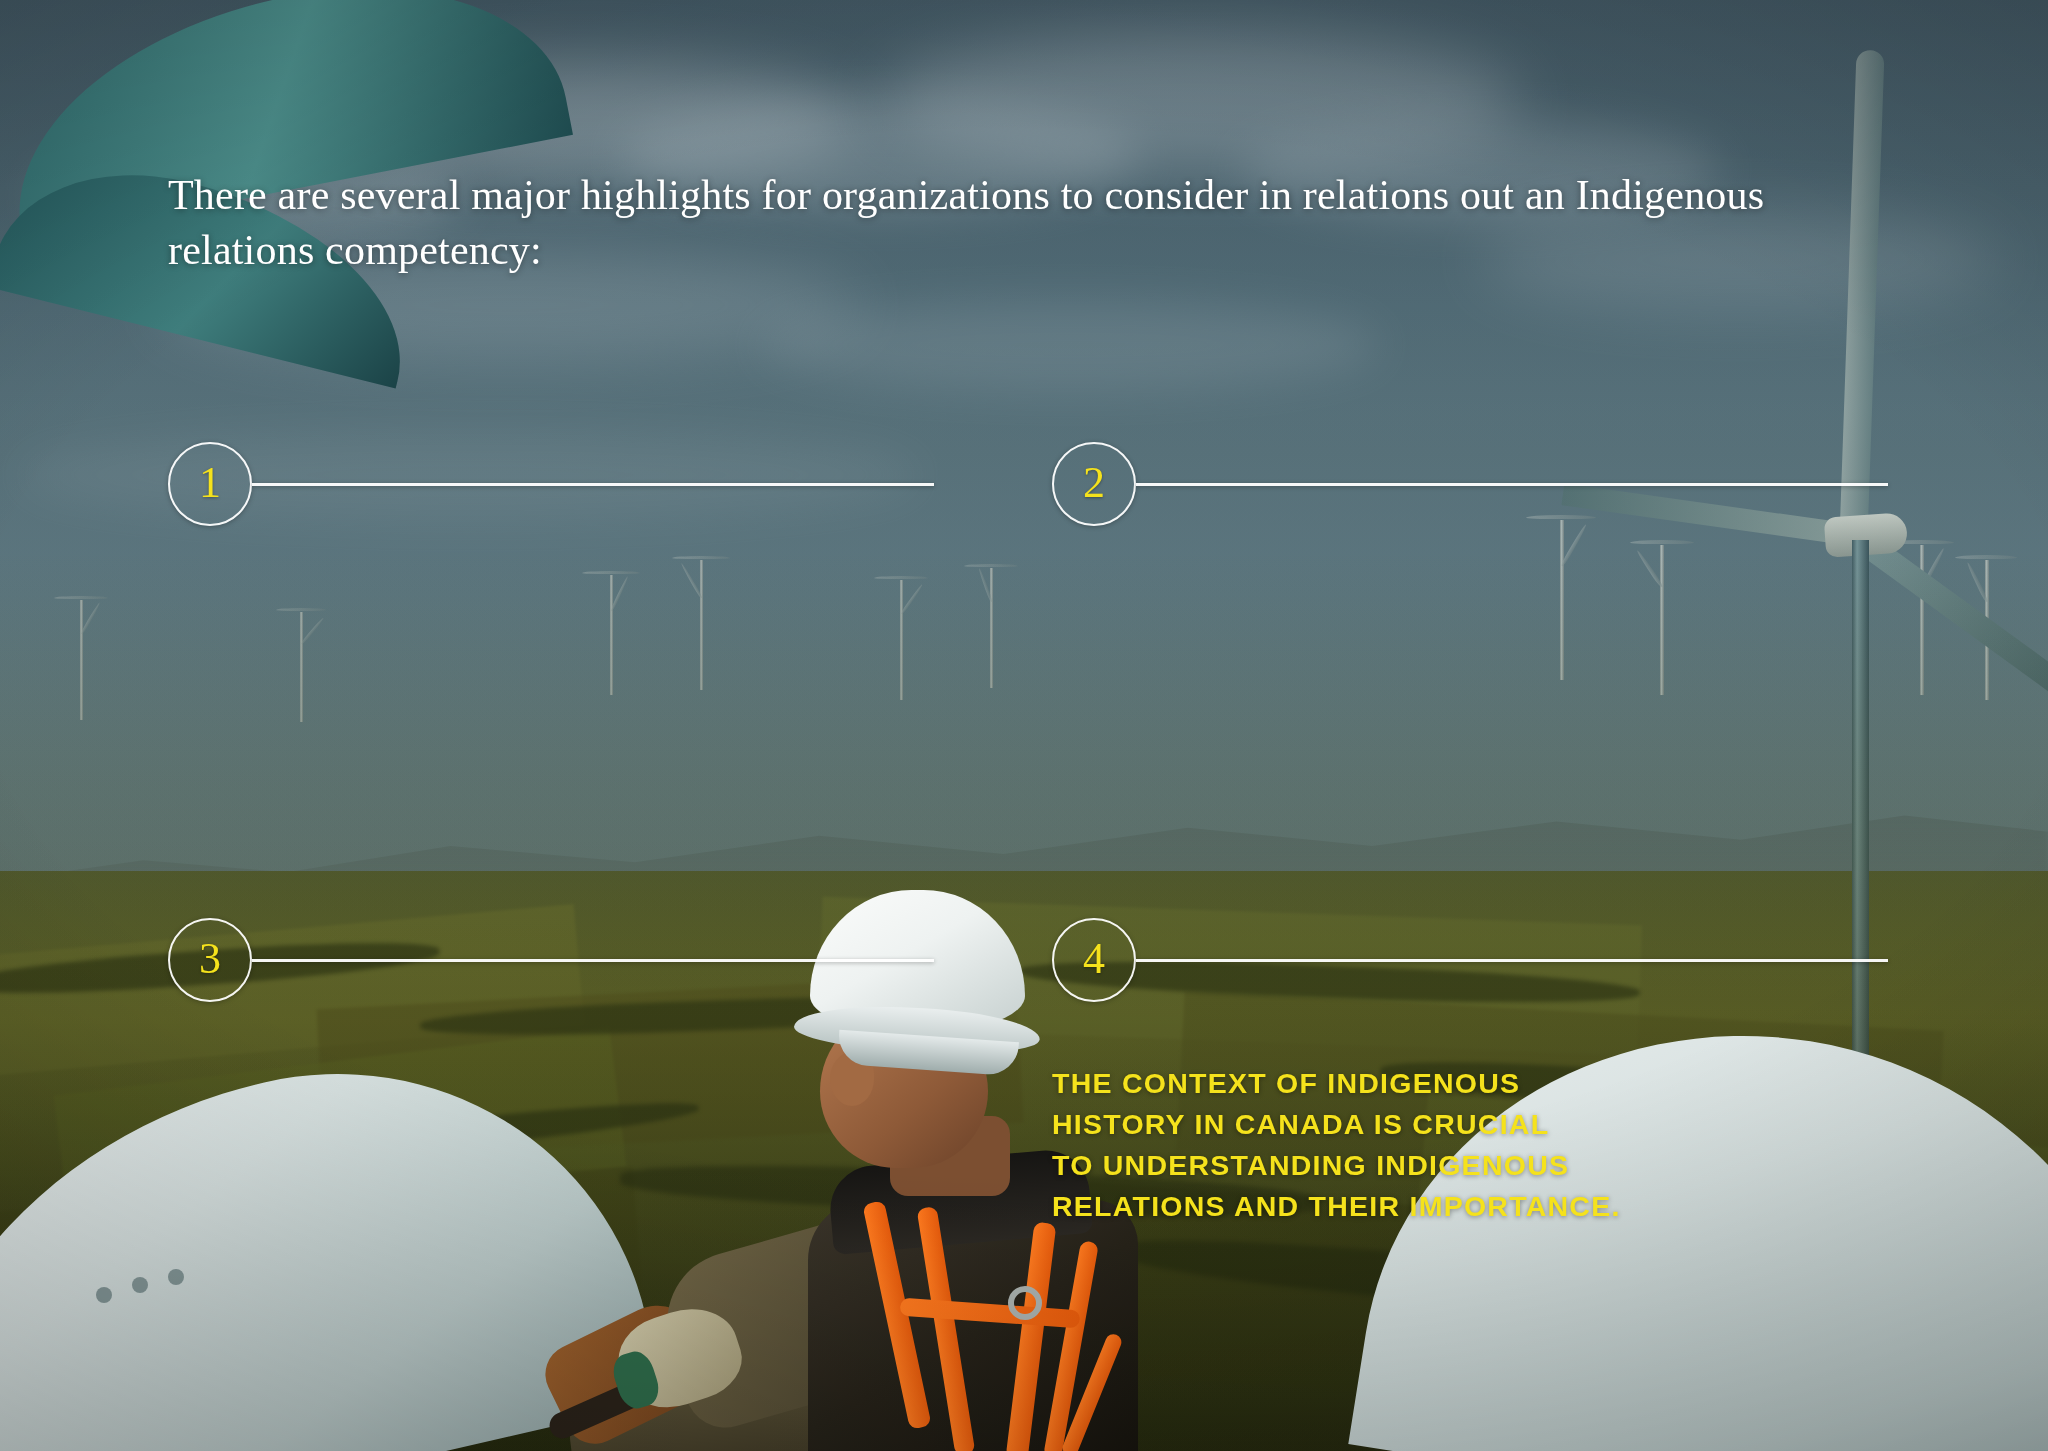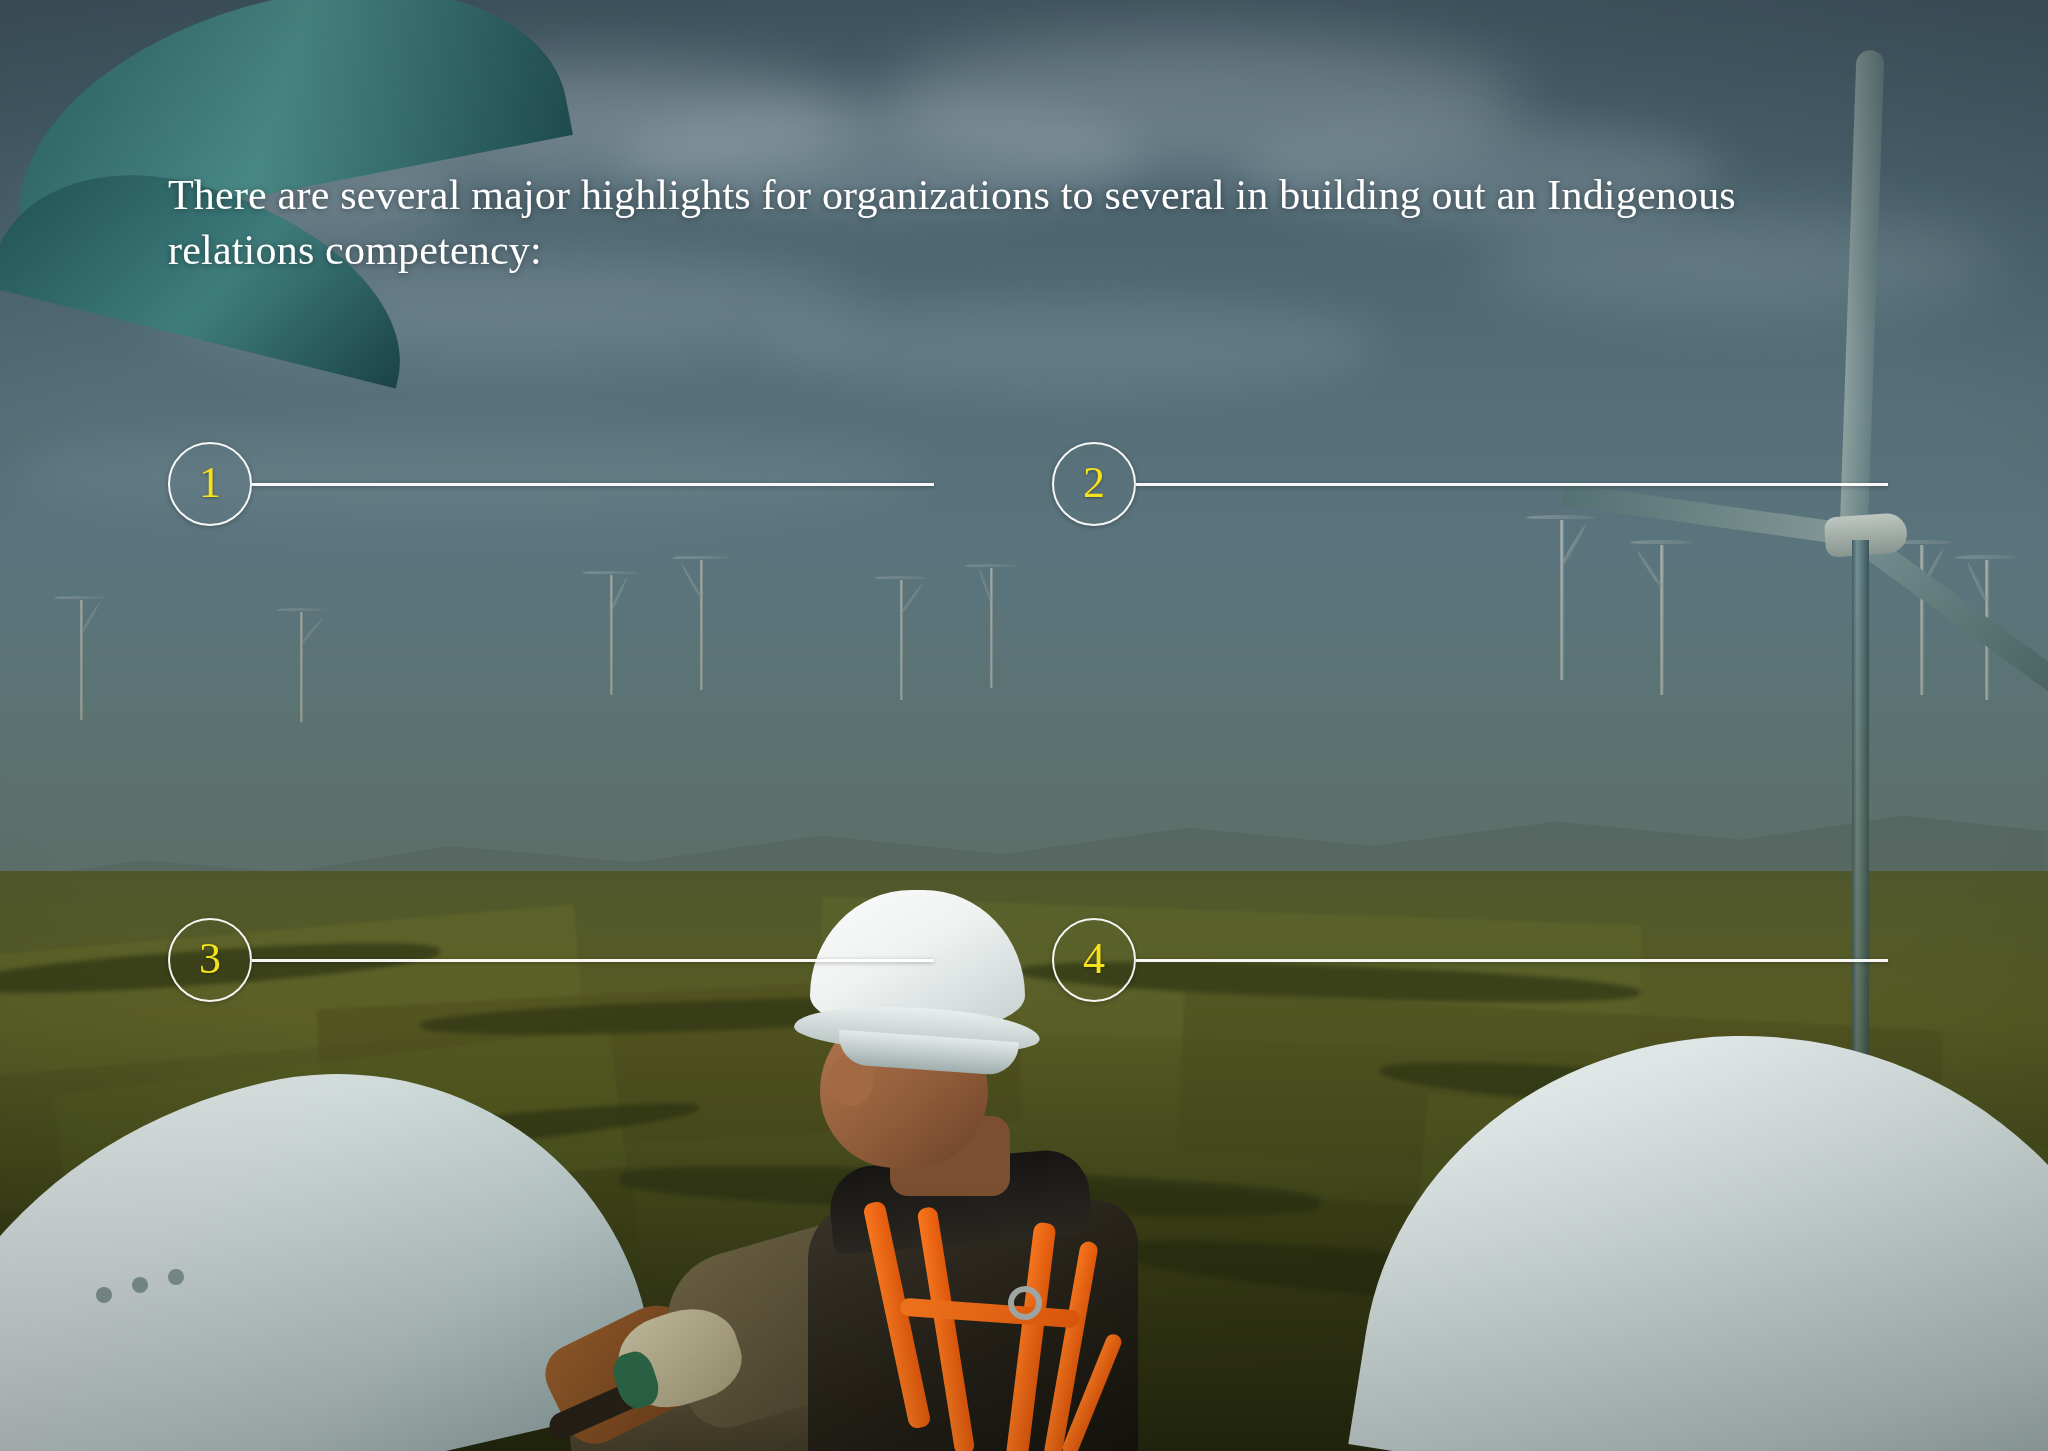--- a/index.html
+++ b/index.html
@@ -422,21 +422,21 @@
       <div class="strap" style="left:210px;top:404px;width:180px;height:18px;transform:rotate(4deg);"></div>
       <div class="strap-d" style="left:318px;top:386px;"></div>
       <div class="strap" style="left:394px;top:430px;width:16px;height:130px;transform:rotate(22deg);"></div>
     </div>
 
     <div class="vignette"></div>
   </div>
 
   <div class="content">
 
-    <div class="headline">There are several major highlights for organizations to several in building out an Indigenous relations competency:</div>
+    <div class="headline">There are several major highlights for organizations to consider in relations out an Indigenous relations competency:</div>
 
     <div class="grid">
 
       <div class="item col-a row-1">
         <div class="marker-row">
           <div class="circle">
             <span>1</span>
           </div>
           <div class="rule"></div>
         </div>
@@ -460,17 +460,21 @@
         </div>
       </div>
 
       <div class="item col-b row-2">
         <div class="marker-row">
           <div class="circle">
             <span>4</span>
           </div>
           <div class="rule"></div>
         </div>
+        <div class="body">THE CONTEXT OF INDIGENOUS
+HISTORY IN CANADA IS CRUCIAL
+TO UNDERSTANDING INDIGENOUS
+RELATIONS AND THEIR IMPORTANCE.</div>
       </div>
 
     </div>
   </div>
 </div>
 
 </body></html>

